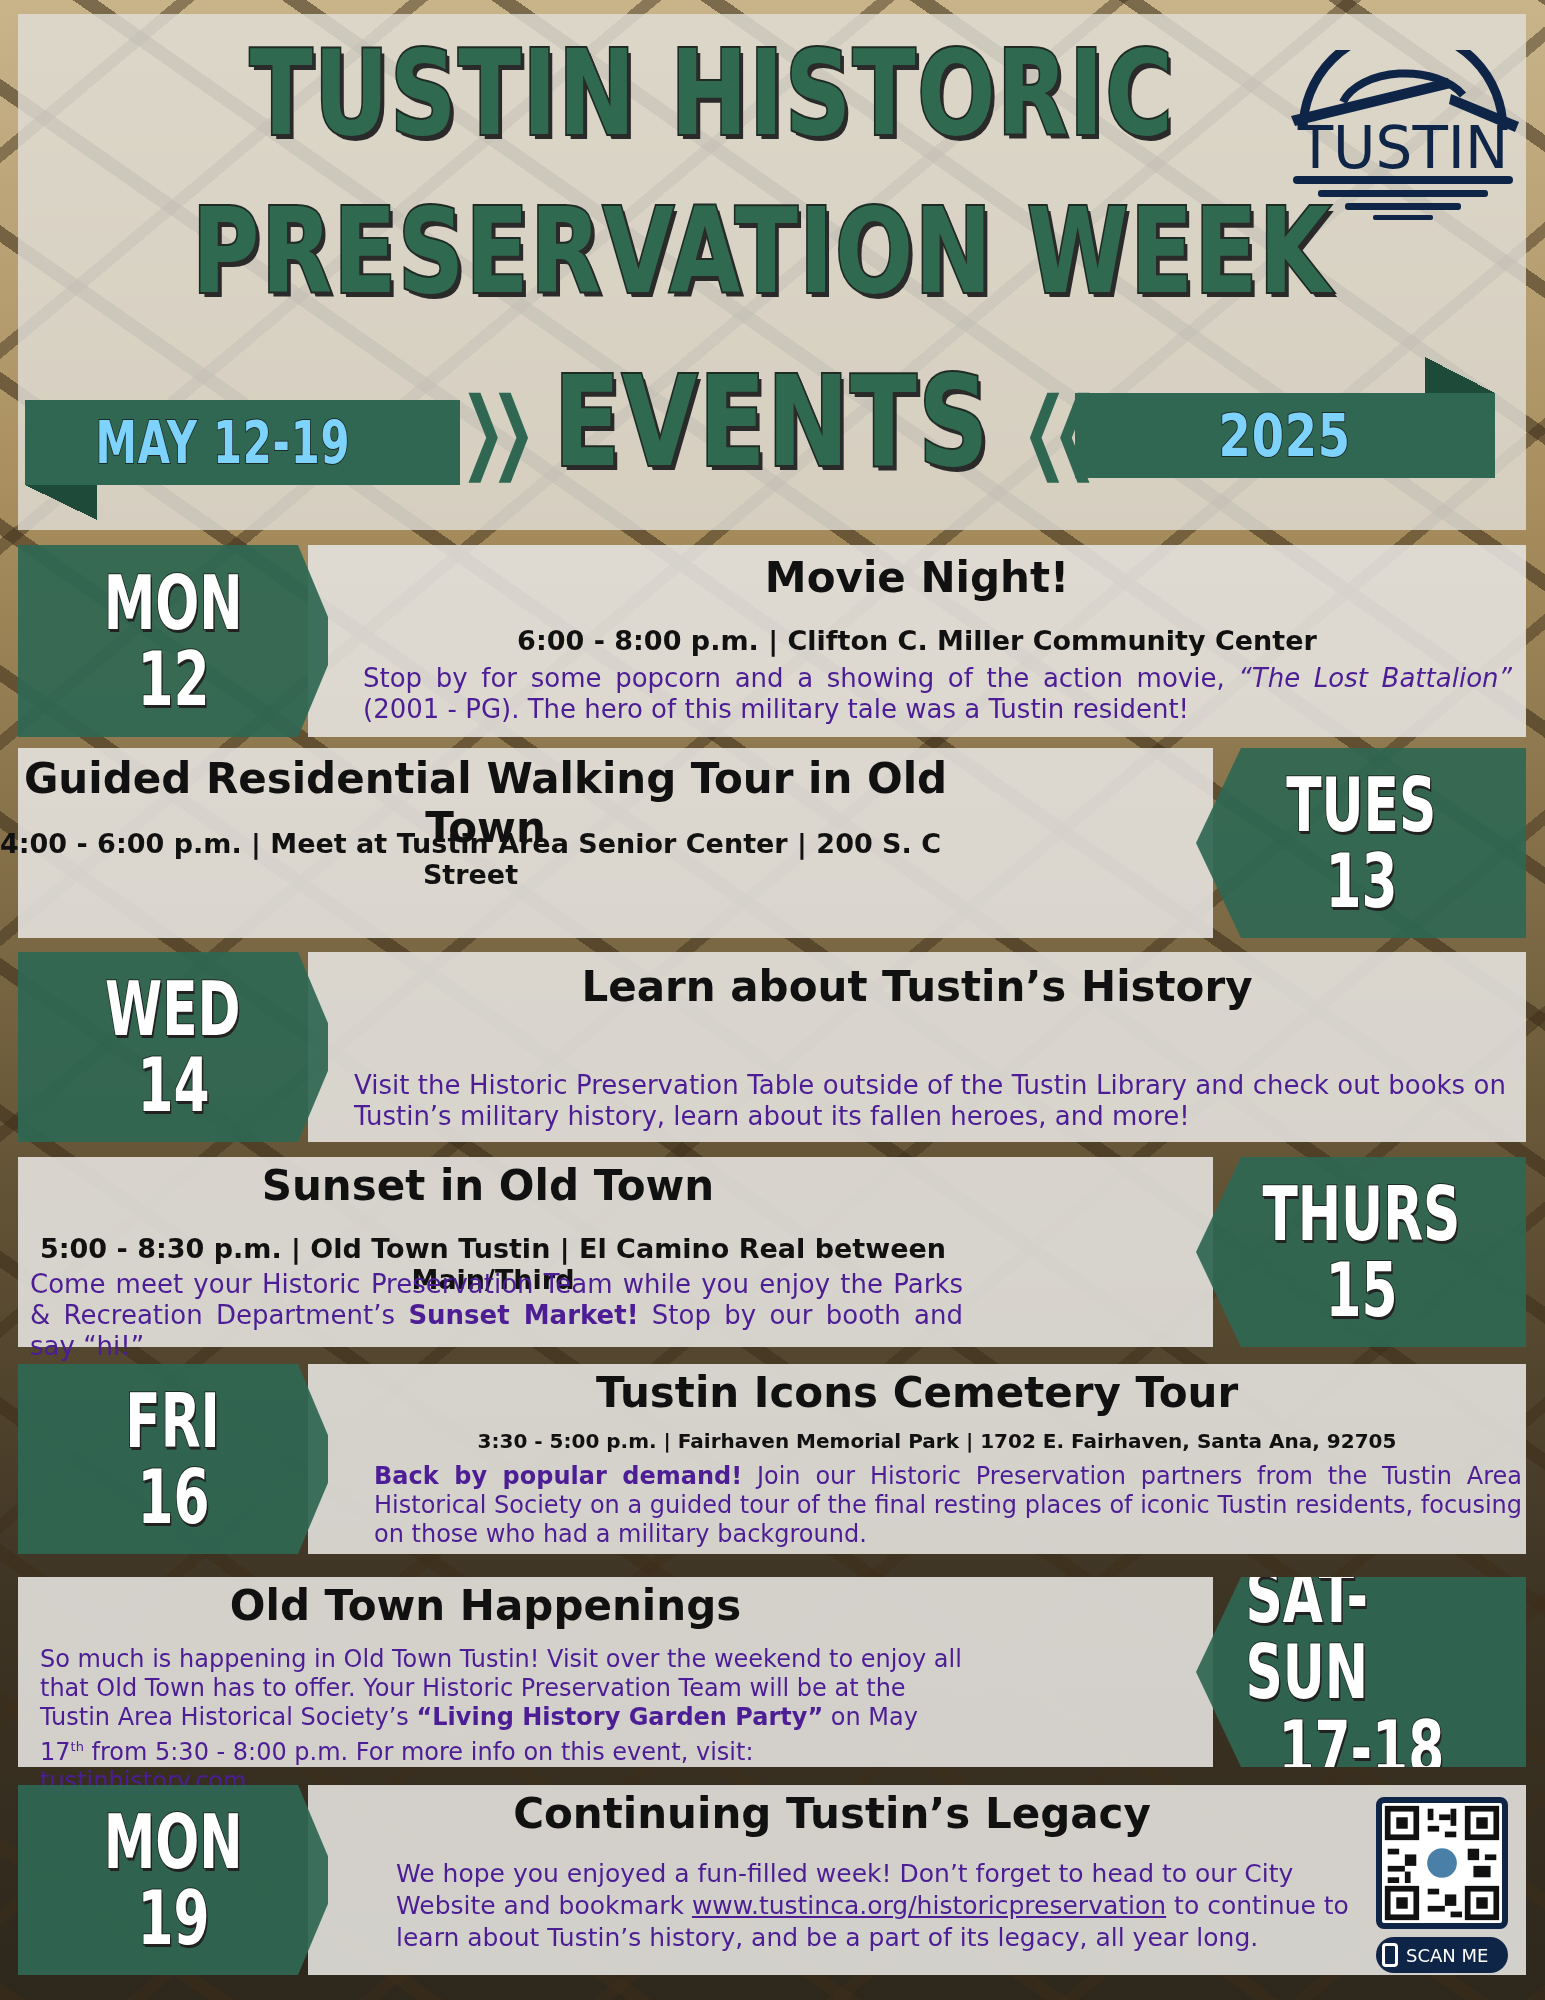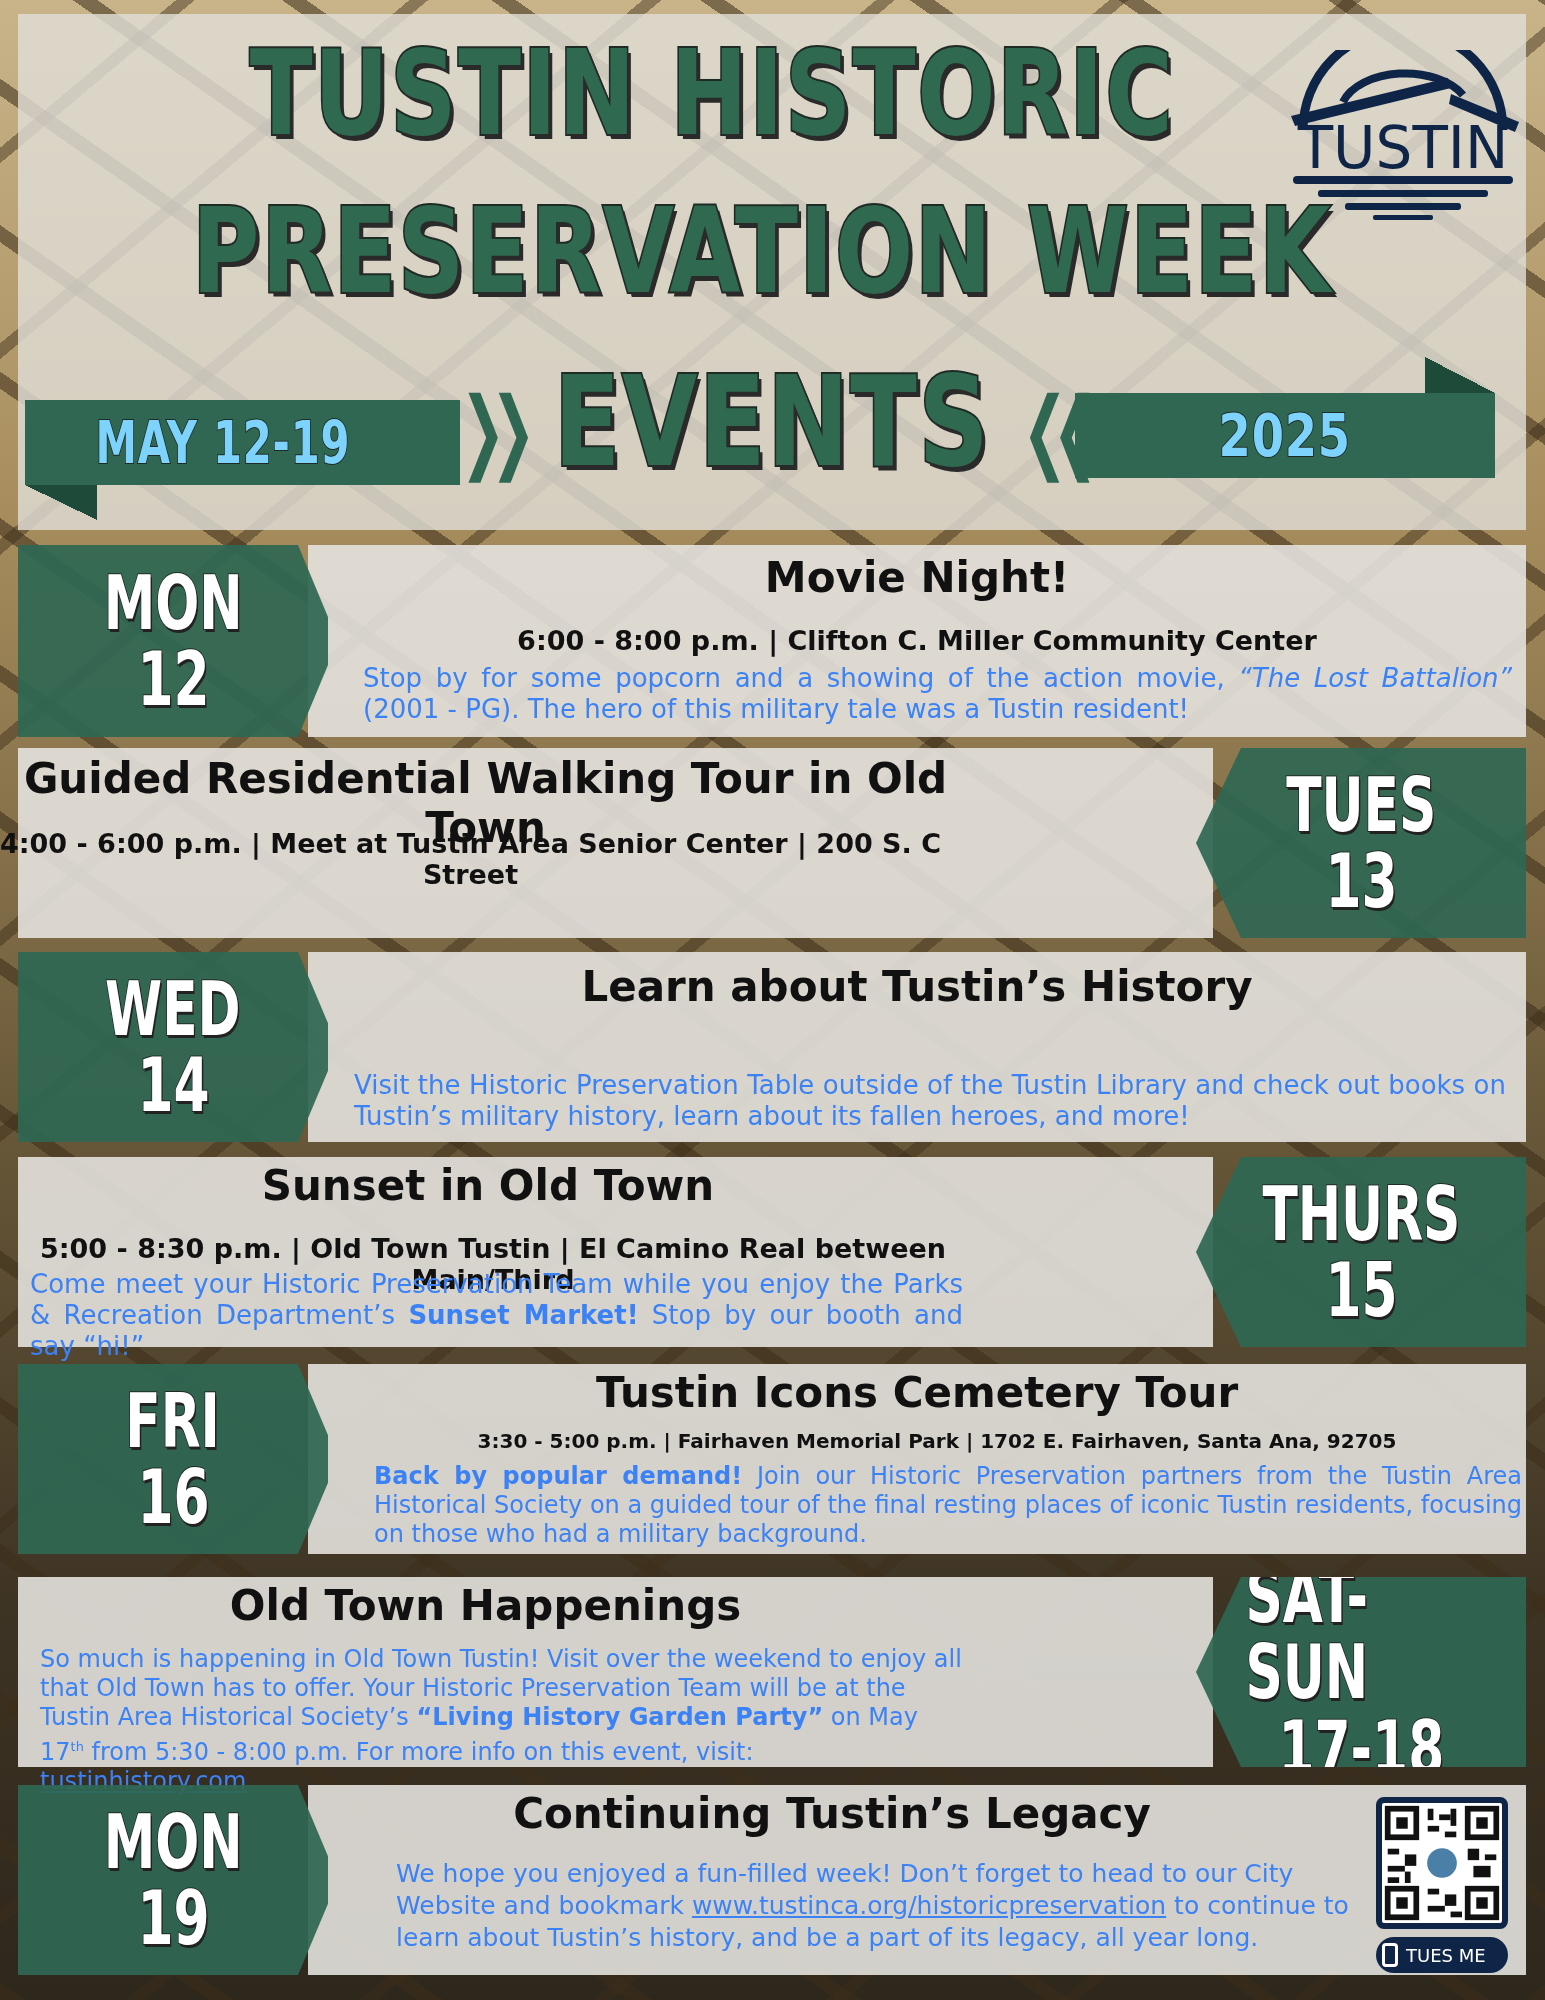--- a/index.html
+++ b/index.html
@@ -59,21 +59,21 @@
     text-shadow: 2px 3px 0 #222;
   }
   .daybox .d1, .daybox .d2 { font-size: 74px; line-height: 76px; transform: scaleX(0.7); text-transform: uppercase; }
   .left-day .daybox { left: 0; width: 310px; clip-path: polygon(0 0, 280px 0, 320px 50%, 280px 100%, 0 100%); }
   .left-day .card { left: 290px; width: 1218px; }
   .right-day .daybox { right: 0; width: 330px; clip-path: polygon(45px 0, 100% 0, 100% 100%, 45px 100%, 0 50%); }
   .right-day .card { left: 0; width: 1195px; }
 
   .ev-title { position: absolute; left: 0; right: 0; text-align: center; font-weight: bold; font-size: 42px; color: #111; }
   .ev-meta { position: absolute; left: 0; right: 0; text-align: center; font-weight: bold; font-size: 27px; color: #111; }
-  .ev-desc { position: absolute; font-size: 26px; color: #3b82f6; line-height: 31px; text-align: justify; }
+  .ev-desc { position: absolute; font-size: 26px; color: #4c1d95; line-height: 31px; text-align: justify; }
   .ev-desc b { font-weight: bold; }
   .ev-desc i { font-style: italic; }
   .ev-desc u { text-decoration: underline; }
 
   .qr-wrap { position: absolute; right: 20px; top: 12px; width: 130px; }
   .qr { width: 120px; height: 120px; border: 6px solid #0f2547; border-radius: 8px; background: #fff; position: relative; }
   .scan { margin-top: 8px; height: 36px; width: 132px; background: #0f2547; border-radius: 18px; color: #fff;
     display: flex; align-items: center; gap: 8px; padding-left: 6px; font-size: 18px; box-sizing: border-box; }
   .phone { width: 16px; height: 24px; border: 3px solid #fff; border-radius: 4px; box-sizing: border-box; background:#0f2547; }
 </style>
@@ -211,21 +211,21 @@
               <rect x="8" y="18" width="3" height="1"></rect>
             <rect x="12" y="19" width="2" height="1"></rect>
               <rect x="1" y="13" width="2" height="1"></rect>
               <rect x="4" y="12" width="1" height="2"></rect>
           </g>
           <circle cx="10.5" cy="10.5" r="2.6" fill="#4a7fa8"></circle>
         </svg>
       </div>
       <div class="scan">
         <span class="phone"></span>
-        <span>TUES ME</span>
+        <span>SCAN ME</span>
       </div>
     </div>
   </div>
   <div class="daybox">
     <div class="d1">mon</div>
     <div class="d2">19</div>
   </div>
 </div>
 
 </body></html>

